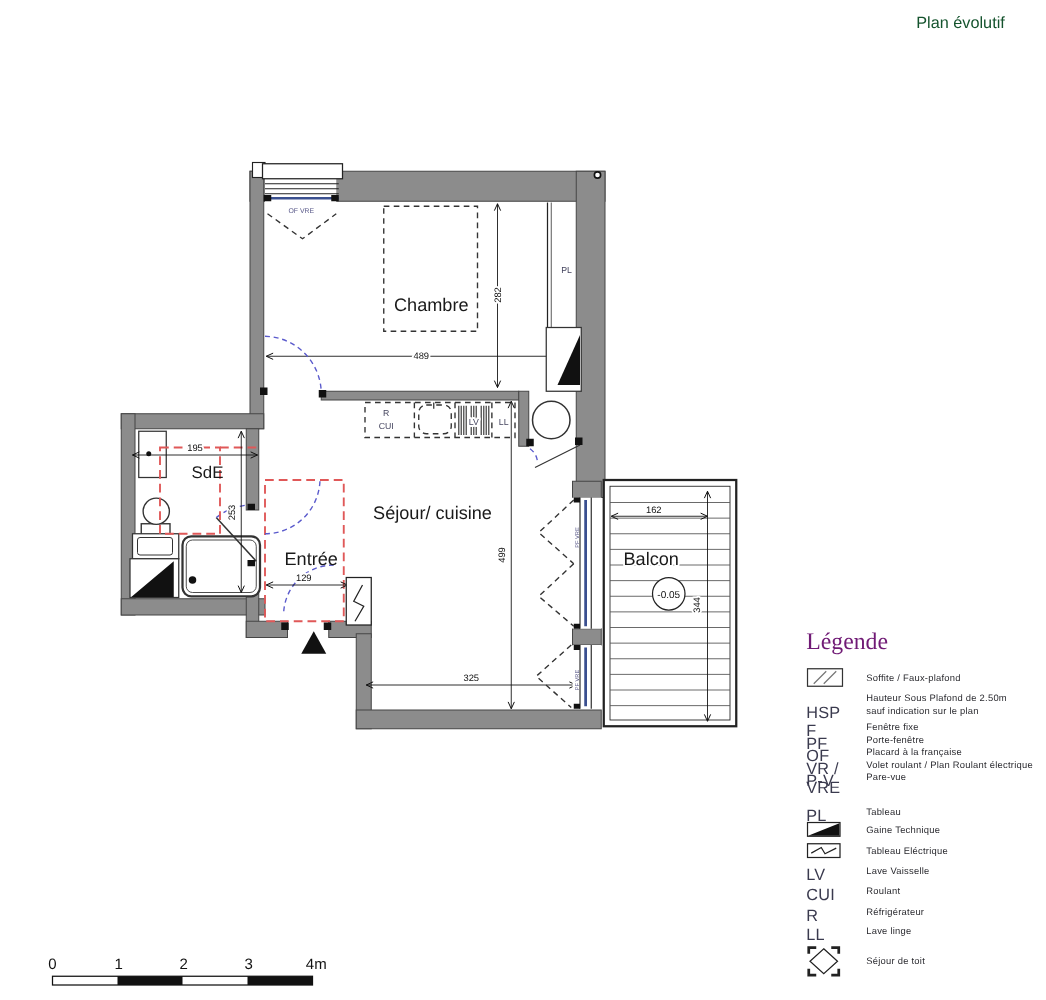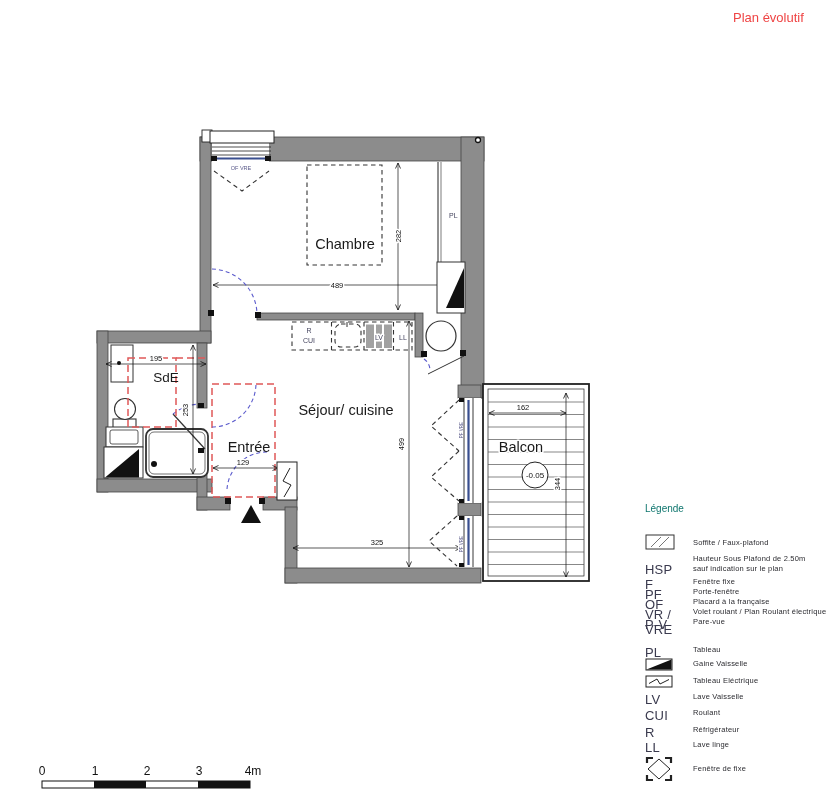--- a/index.html
+++ b/index.html
@@ -1,22 +1,22 @@
 <!DOCTYPE html>
 <html><head>
 <meta charset="utf-8">
 <style>
   html,body{margin:0;padding:0;background:#fff;}
   #stage{position:relative;width:837px;height:800px;background:#fff;overflow:hidden;
          font-family:"Liberation Sans",sans-serif;}
   #plan-svg{position:absolute;left:0;top:0;}
-  #title{position:absolute;left:733px;top:10px;font-size:13px;color:#ef4444;white-space:nowrap;}
+  #title{position:absolute;left:733px;top:10px;font-size:13px;color:#14532d;white-space:nowrap;}
   
   #legend{position:absolute;left:645px;top:0;width:195px;height:800px;}
-  #legend-heading{position:absolute;left:0;top:503px;font-size:10px;color:#0f766e;}
+  #legend-heading{position:absolute;left:0;top:503px;font-size:19px;color:#701a75;font-family:Liberation Serif, serif;}
   .lrow{position:absolute;left:0;width:200px;display:flex;align-items:flex-start;}
   .lcode{width:48px;flex:none;font-size:13px;color:#3a3a4e;letter-spacing:.2px;}
   .llabel{font-size:7.5px;color:#2b2b30;white-space:nowrap;letter-spacing:.2px;line-height:9.5px;}
   .licon{width:48px;flex:none;}
   
   text{font-family:"Liberation Sans",sans-serif;}
   .rm{font-size:14.5px;fill:#1a1a1a;}
   .rm-s{font-size:13.5px;fill:#1a1a1a;}
   .dim{font-size:7.5px;fill:#111;}
   .code{font-size:7px;fill:#44445e;}
@@ -299,21 +299,21 @@
     <span class="llabel">Tableau</span>
   </div>
 
   <div class="lrow" style="top:657px">
     <span class="licon">
       <svg width="28" height="13">
             <rect x="1" y="1" width="26" height="11" fill="#fff" stroke="#222" stroke-width="1"></rect>
             <polygon points="1.5,11.5 26.5,11.5 26.5,1.5" fill="#111"></polygon>
           </svg>
     </span>
-    <span class="llabel" style="padding-top:2px">Gaine Vaisselle</span>
+    <span class="llabel" style="padding-top:2px">Gaine Technique</span>
   </div>
 
   <div class="lrow" style="top:674px">
     <span class="licon">
       <svg width="28" height="13">
             <rect x="1" y="1" width="26" height="11" fill="#fff" stroke="#222" stroke-width="1"></rect>
             <polyline points="4,8.5 12,4 15,9 24,4.5" fill="none" stroke="#222" stroke-width="1"></polyline>
           </svg>
     </span>
     <span class="llabel" style="padding-top:2px">Tableau Eléctrique</span>
@@ -339,17 +339,17 @@
   <div class="lrow" style="top:756px">
     <span class="licon">
       <svg width="28" height="26">
         <polygon points="14,3 25,13 14,23 3,13" fill="none" stroke="#222" stroke-width="1"></polygon>
         <path d="M2,7 L2,2 L8,2" fill="none" stroke="#222" stroke-width="2.2"></path>
         <path d="M20,2 L26,2 L26,7" fill="none" stroke="#222" stroke-width="2.2"></path>
         <path d="M26,19 L26,24 L20,24" fill="none" stroke="#222" stroke-width="2.2"></path>
         <path d="M8,24 L2,24 L2,19" fill="none" stroke="#222" stroke-width="2.2"></path>
       </svg>
     </span>
-    <span class="llabel" style="padding-top:8px">Fenêtre de fixe</span>
+    <span class="llabel" style="padding-top:8px">Séjour de toit</span>
   </div>
 </div>
 
 </div>
 
 </body></html>

